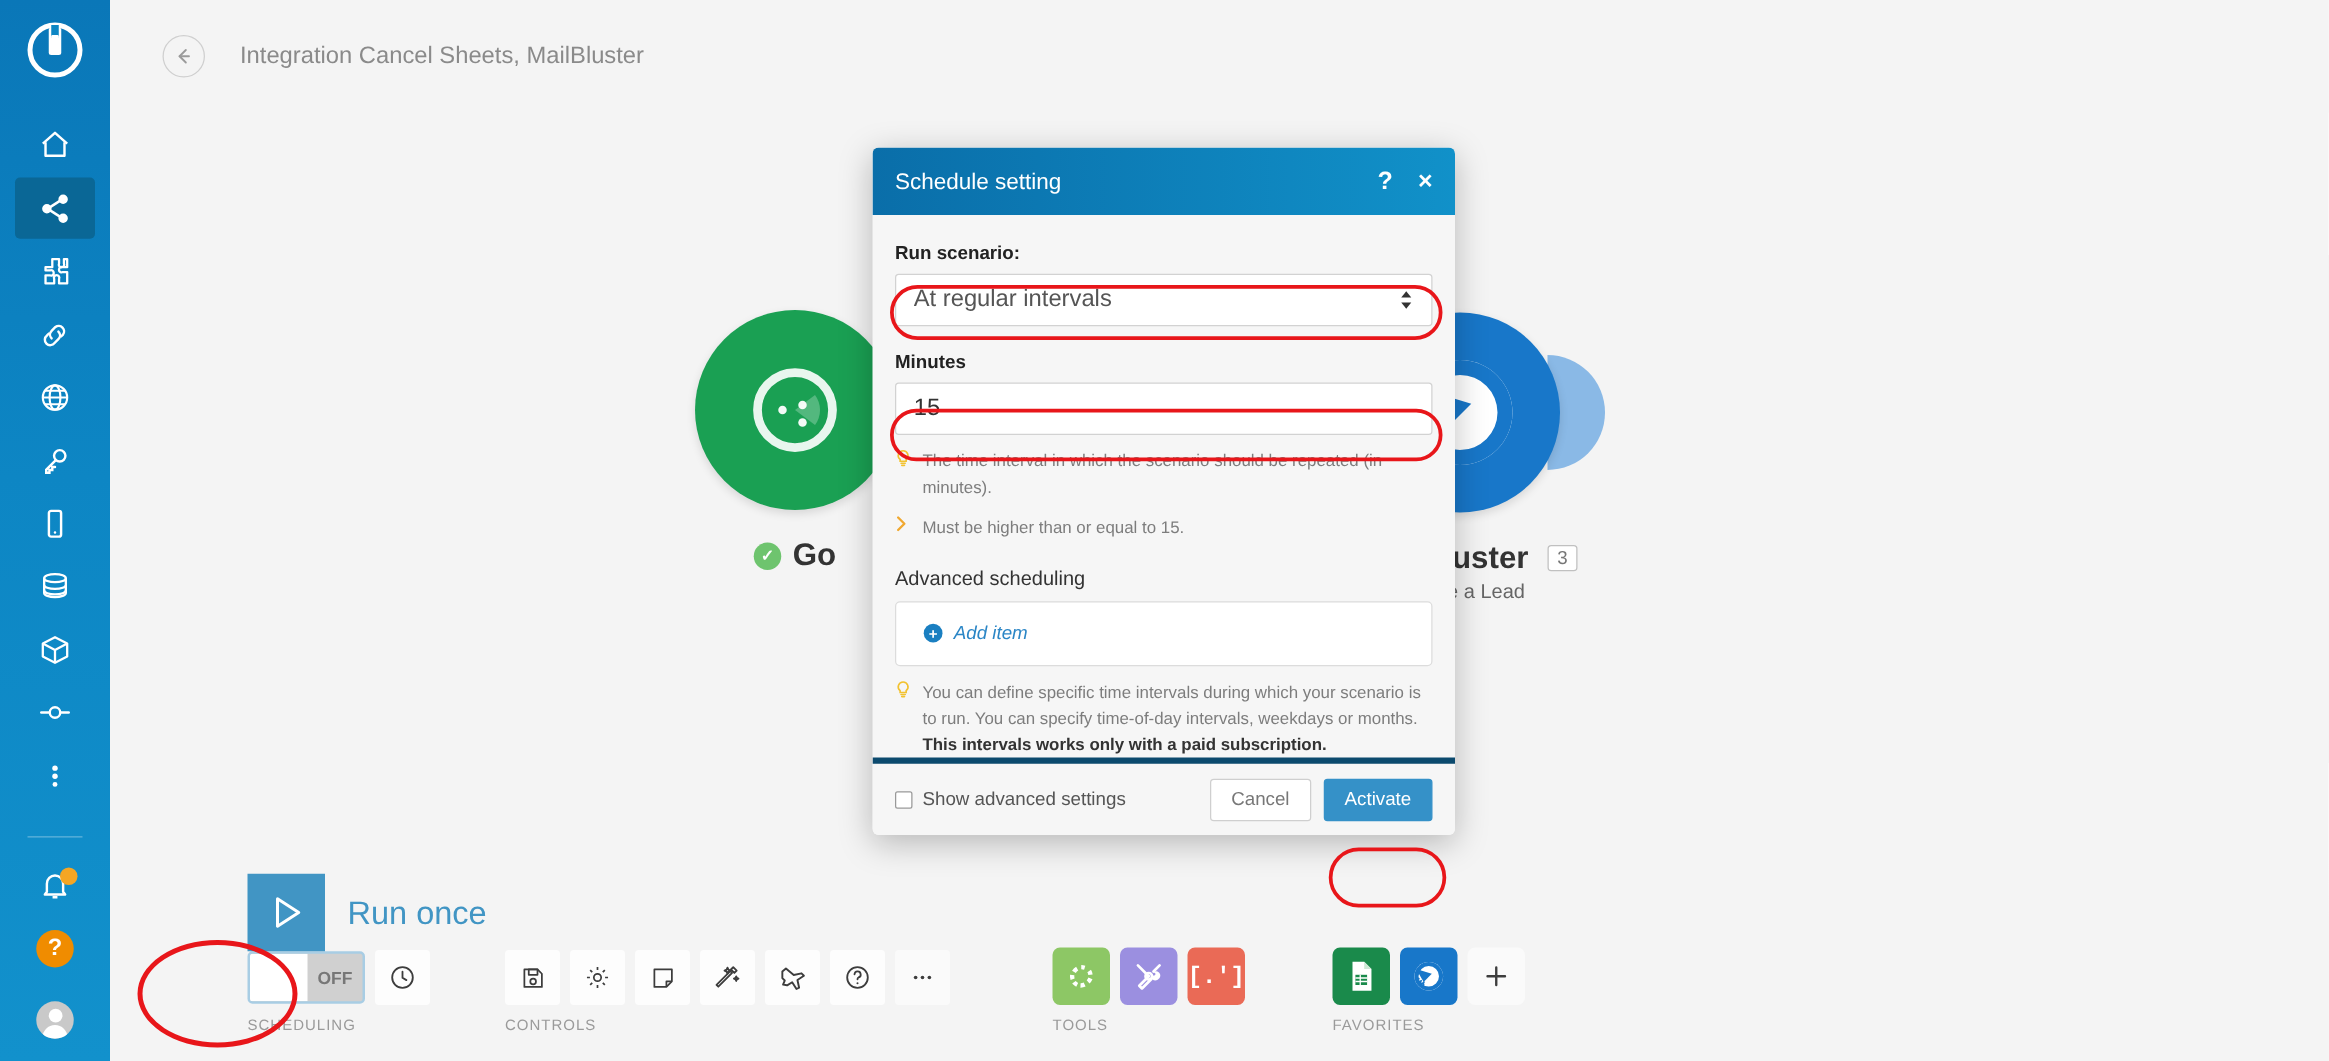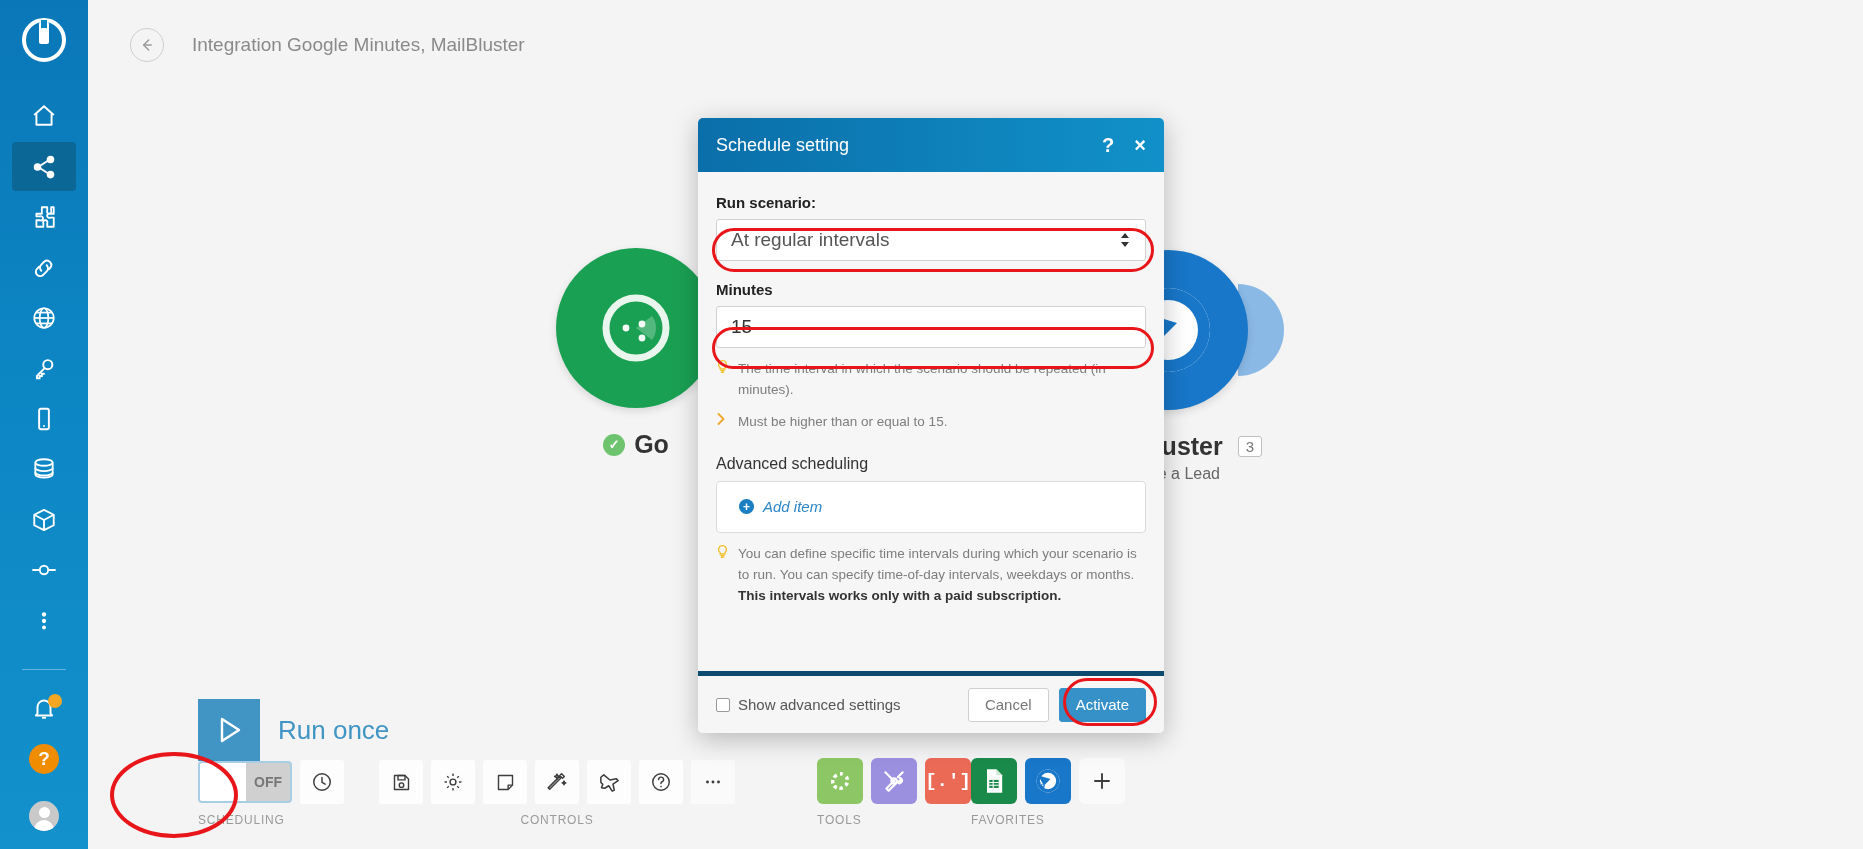--- a/index.html
+++ b/index.html
@@ -126,34 +126,34 @@
     display: flex; align-items: center; justify-content: center; cursor: pointer;
     color: #3d3d3d;
   }
   .sq-btn.plain { background: #fafafa; }
   .color-btn {
     width: 46px; height: 46px; border-radius: 6px;
     display:flex; align-items:center; justify-content:center; cursor:pointer;
     color: #fff;
   }
   .g-tools { margin-left: 82px; }
-  .g-favs  { }
+  .g-favs  { margin-left: 70px; }
   .group-sched { margin-left: 0px; }
-  .group-controls { margin-left: 35px; align-items: center; }
+  .group-controls { margin-left: 60px; }
 
   
   .hl-ellipse {
     position: absolute; border: 4px solid #e8161a; border-radius: 50%;
     pointer-events: none;
   }
 
   
   .overlay-dialog {
     position: absolute; left: 698px; top: 118px;
-    width: 466px; height: 615px;
+    width: 466px; height: 550px;
     background: #f6f6f6; border-radius: 5px;
     box-shadow: 0 6px 26px rgba(0,0,0,0.25);
     display: flex; flex-direction: column; overflow: hidden;
   }
   .dlg-head {
     height: 54px; background: linear-gradient(90deg, #0a6ea9 0%, #1191c9 100%);
     display: flex; align-items: center; padding: 0 18px; color: #fff; flex: 0 0 auto;
   }
   .dlg-title { font-size: 18px; flex: 1; }
   .dlg-ico { font-size: 20px; cursor: pointer; margin-left: 20px; font-weight: bold; }
@@ -334,21 +334,21 @@
 
   <div class="canvas">
 
     <div class="topbar">
       <div class="back-btn">
         <svg width="20" height="20" viewBox="0 0 24 24" fill="none" stroke="#9b9b9b" stroke-width="1.8" stroke-linecap="round" stroke-linejoin="round">
           <path d="M14 6 8 12l6 6"></path>
             <path d="M8 12h9"></path>
         </svg>
       </div>
-      <div class="breadcrumb-title">Integration Google Minutes, MailBluster</div>
+      <div class="breadcrumb-title">Integration Cancel Sheets, MailBluster</div>
     </div>
 
     <div class="module" style="left:468px; top:248px;">
       <div class="bubble" style="background:#1aa053;">
         <svg width="92" height="92" viewBox="0 0 92 92">
           <circle cx="46" cy="46" r="30" fill="none" stroke="#ffffff" stroke-width="7" opacity="0.9"></circle>
           <circle cx="36" cy="46" r="3.4" fill="#ffffff" opacity="0.95"></circle>
           <circle cx="52" cy="42" r="3.4" fill="#ffffff" opacity="0.95"></circle>
           <circle cx="52" cy="56" r="3.4" fill="#ffffff" opacity="0.95"></circle>
           <path d="M46 46 L62 34 A20 20 0 0 1 62 58 Z" fill="#ffffff" opacity="0.25"></path>

